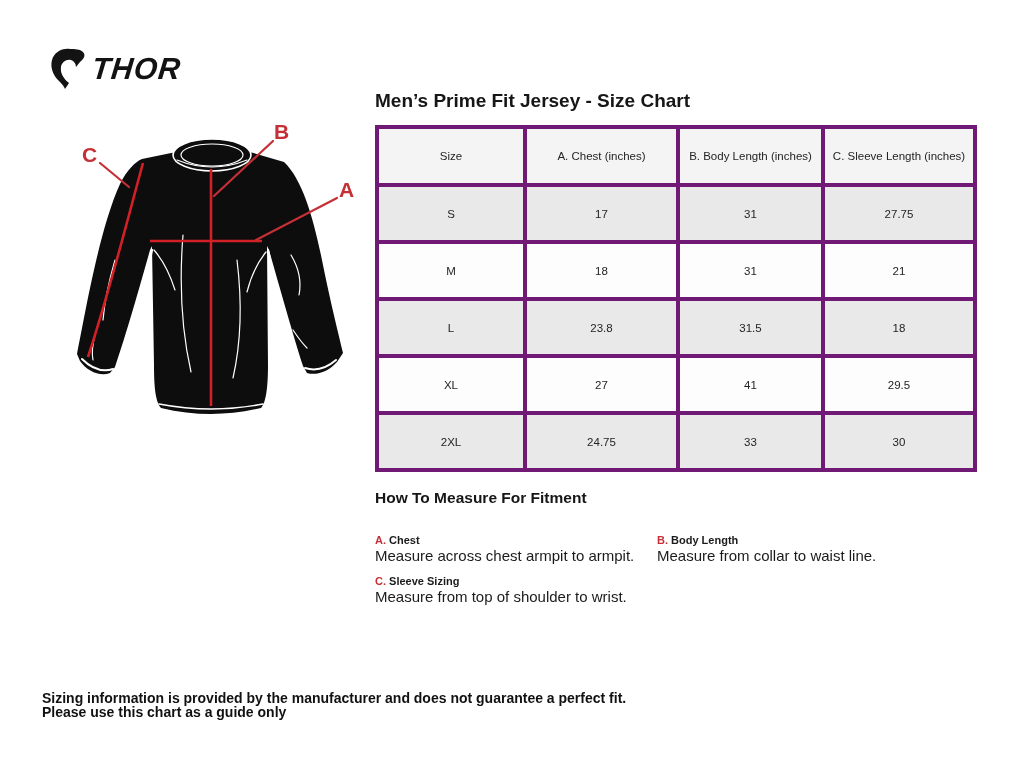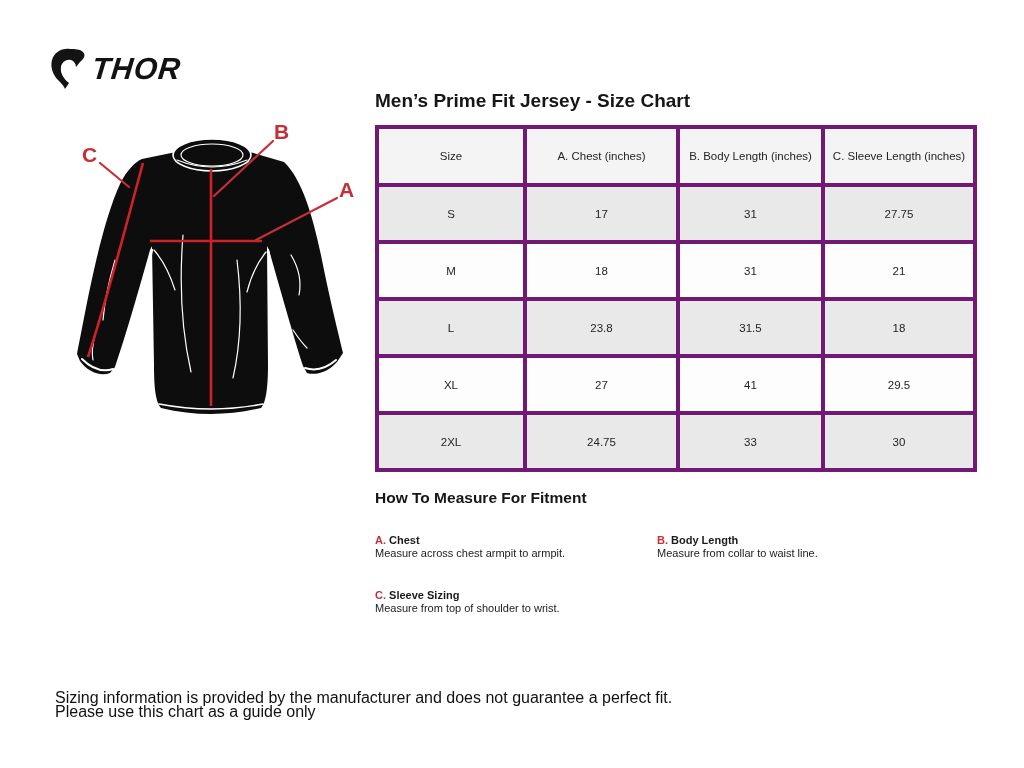--- a/index.html
+++ b/index.html
@@ -37,27 +37,27 @@
     border:4px solid #701a75;font-size:11.5px;font-weight:normal;color:#242424;
     height:57px;vertical-align:middle;
   }
   thead th{background:#f4f4f4;height:58px;}
   tr.odd  td{background:#e9e9e9;}
   tr.even td{background:#fdfdfd;}
 
   
   .howto{position:absolute;left:375px;top:489px;width:598px;}
   .howto h2{font-size:15.5px;font-weight:bold;color:#161616;margin-bottom:27px;}
-  .howto-items{display:grid;grid-template-columns:282px 1fr;row-gap:30px;}
+  .howto-items{display:grid;grid-template-columns:282px 1fr;row-gap:11px;}
   .m-label{font-size:11px;font-weight:bold;color:#1b1b1b;}
   .m-key{color:var(--accent);}
-  .m-desc{font-size:11px;color:#1b1b1b;margin-top:1px;}
-
-  
-  .footer{position:absolute;left:55px;top:691px;font-size:16px;line-height:14px;font-weight:400;color:#111;}
+  .m-desc{font-size:15px;color:#1b1b1b;margin-top:1px;}
+
+  
+  .footer{position:absolute;left:42px;top:691px;font-size:14px;line-height:14px;font-weight:700;color:#111;}
 </style>
 </head>
 <body>
 
 <div class="logo">
   <svg width="38" height="42" viewBox="0 0 38 42">
     <path fill="#131313" d="M20,1 C11,0 4,5 2,12 C0,19 3,27 8,32 C11,35 14,38 15,41 L19,35
       C14,31 10,25 11,19 C12,14 16,11 21,12 C24,13 26,16 26,19 L30,14
       C34,11 36,7 33,4 C30,1 25,1 20,1 Z"></path>
     <path fill="#ffffff" d="M14,16 C13,21 15,26 19,30 L17,33 C12,28 10,22 12,16 Z"></path>

